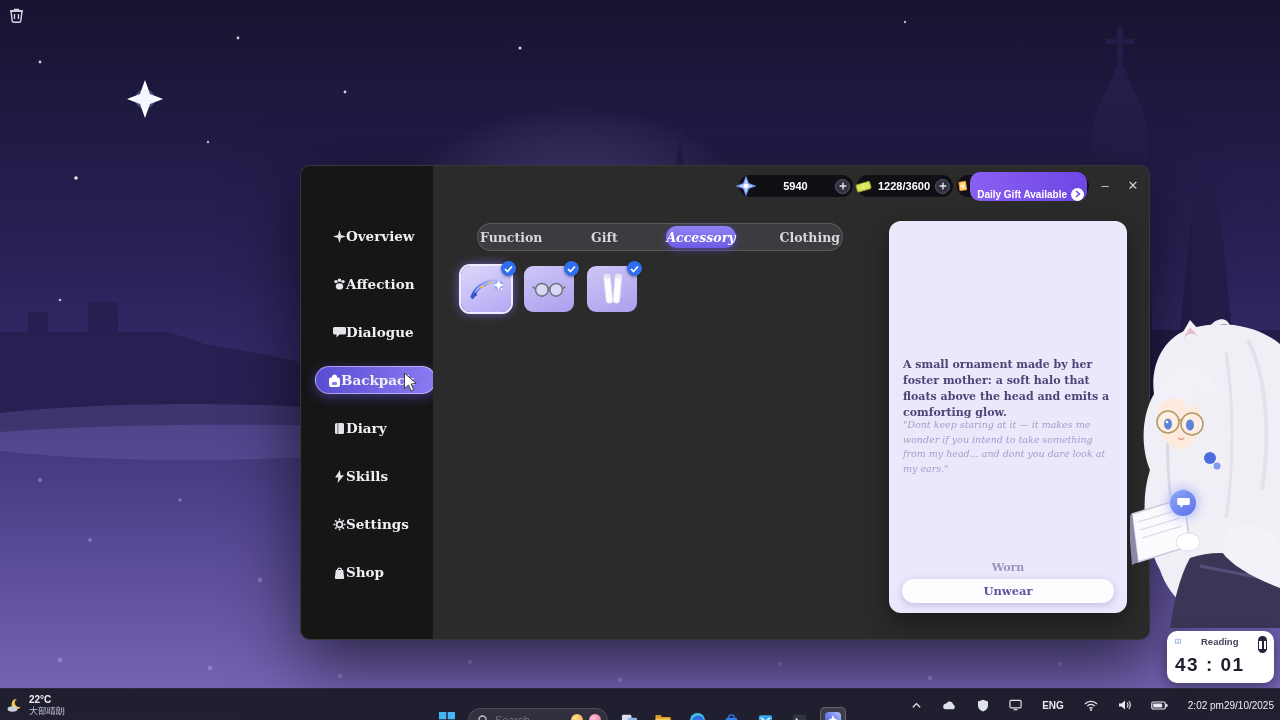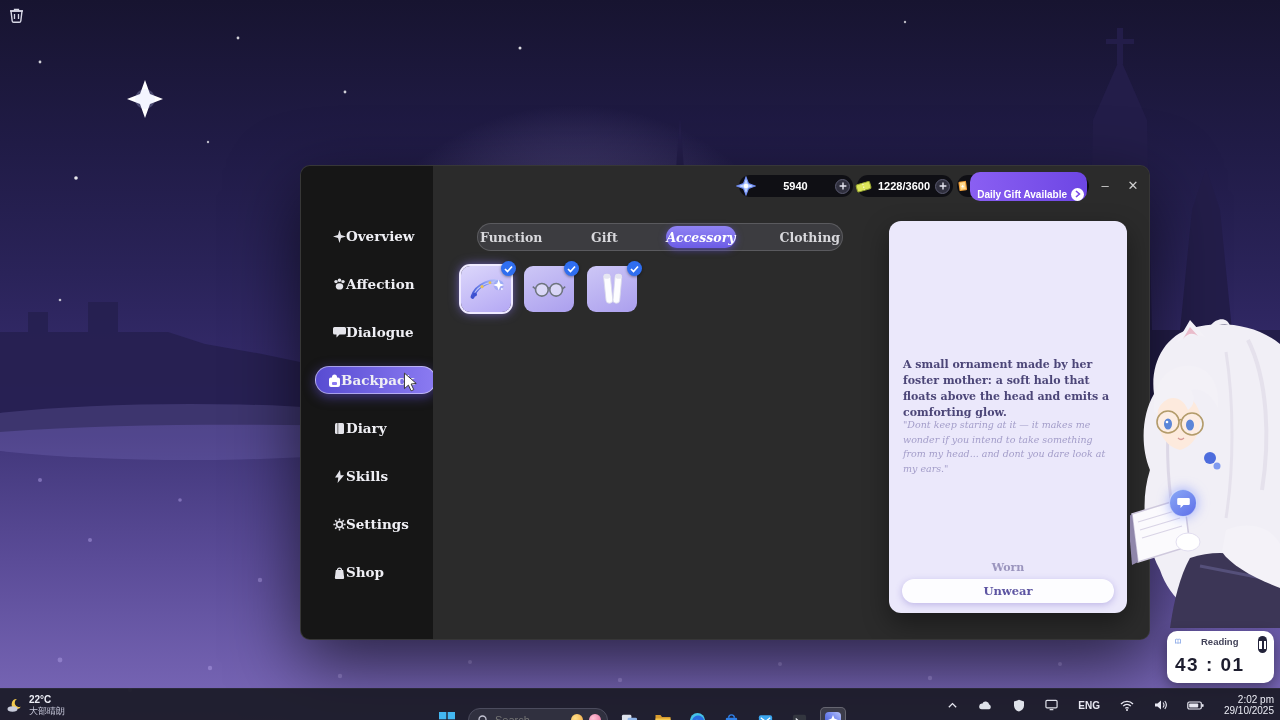--- a/index.html
+++ b/index.html
@@ -121,21 +121,21 @@
   .tb-ic { width:26px; height:26px; border-radius:5px; display:flex; align-items:center;
     justify-content:center; cursor:pointer; }
   .tb-ic.active { background:rgba(255,255,255,.13); border:1px solid rgba(255,255,255,.22); }
   .searchbox { width:140px; height:24px; border-radius:12px; background:#30303f;
     border:1px solid #4c4c5e; display:flex; align-items:center; gap:6px; padding:0 6px 0 9px; cursor:pointer; }
   .searchbox input { flex:1; background:transparent; border:0; outline:0;
     font:400 11px "Liberation Sans",sans-serif; color:#c3c3d2; min-width:0; }
   .sh-dot { width:12px; height:12px; border-radius:50%; }
   .tb-right { position:absolute; right:6px; top:0; height:32px; display:flex; align-items:center; gap:20px; }
   .tb-txt { font:600 10px "Liberation Sans",sans-serif; color:#e8e8f2; cursor:pointer; }
-  .clock { display:flex; flex-direction:column; align-items:flex-end; line-height:1.2; cursor:pointer;justify-content:flex-end; }
+  .clock { display:flex; flex-direction:row; align-items:flex-end; line-height:1.2; cursor:pointer;justify-content:flex-end; }
   .clock span { font:400 10px "Liberation Sans",sans-serif; color:#ecedf5; }
 </style>
 </head>
 <body>
 
 <svg width="0" height="0" style="position:absolute">
   <defs>
     <linearGradient id="haloGrad" x1="0" y1="1" x2="1" y2="0">
       <stop offset="0" stop-color="#3c50cf"></stop>
         <stop offset=".6" stop-color="#7a8df0"></stop>

